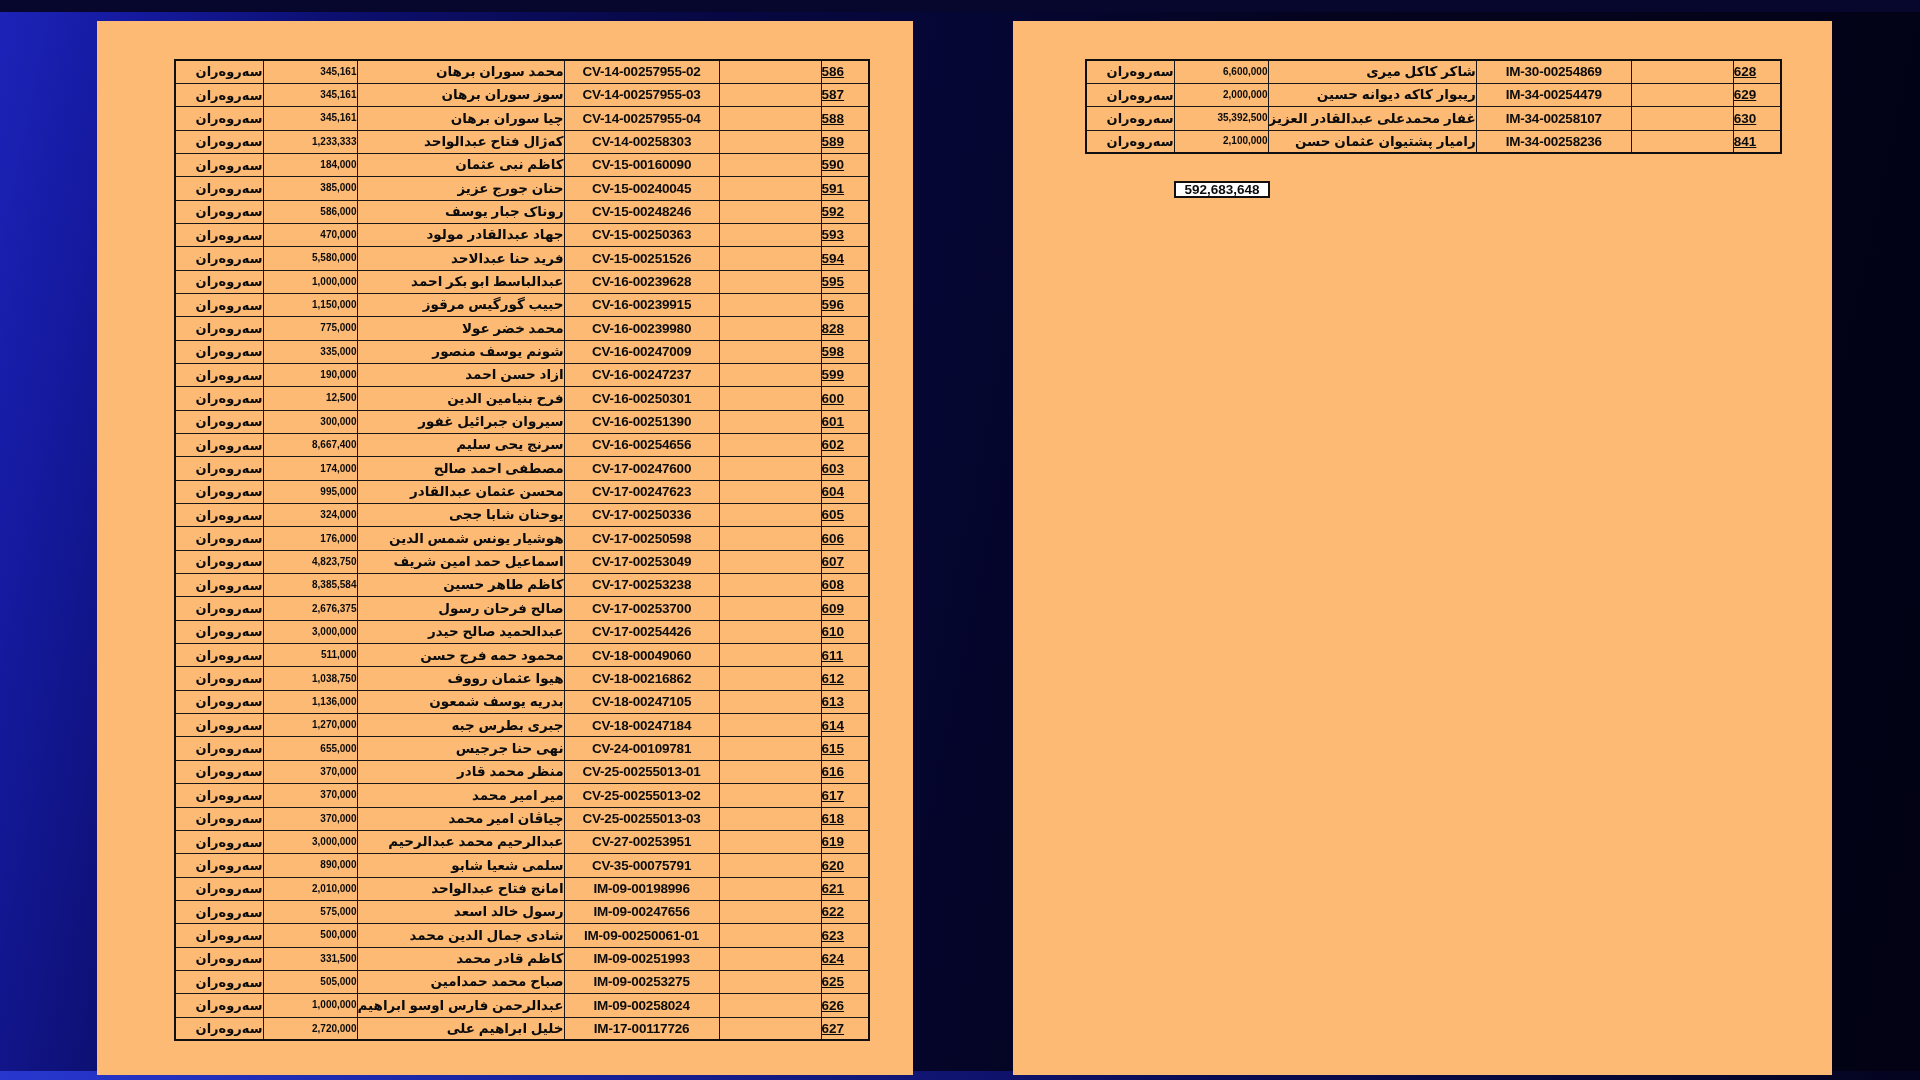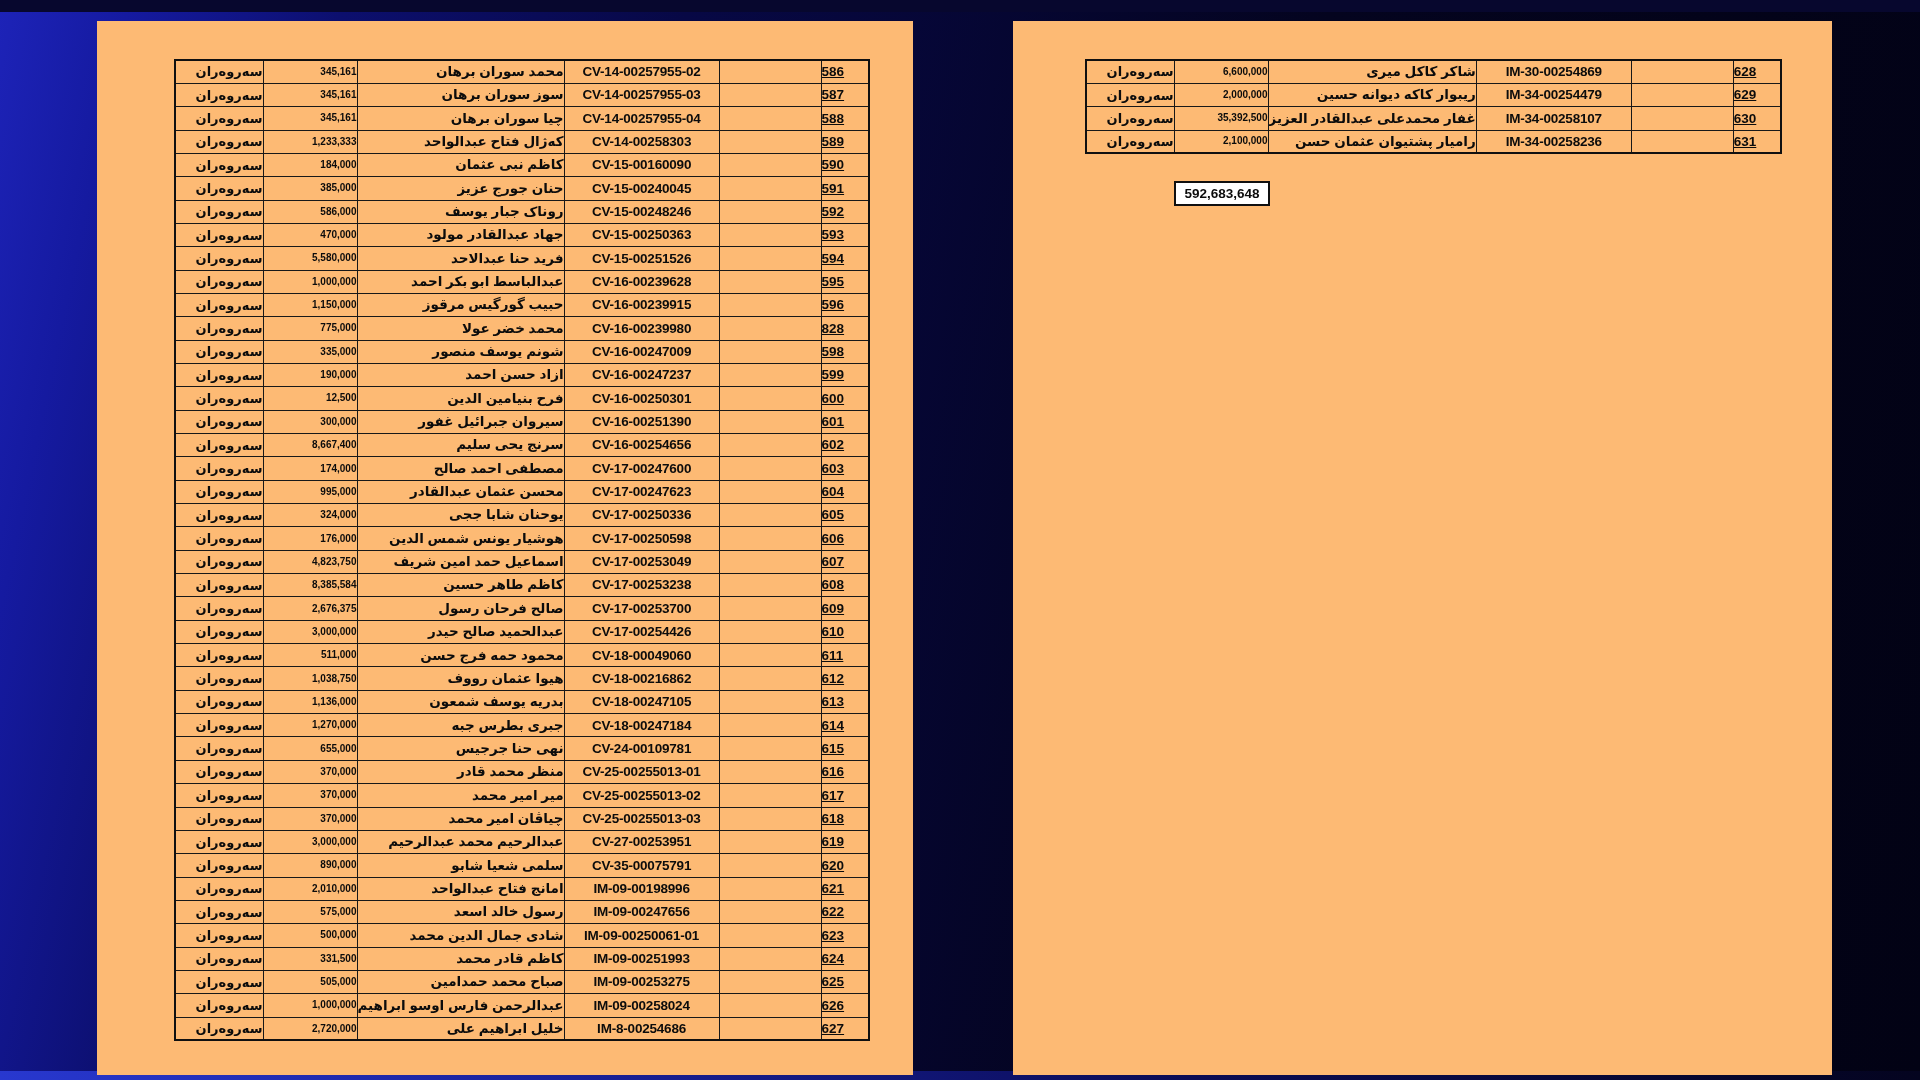--- a/index.html
+++ b/index.html
@@ -52,21 +52,21 @@
   }
   td.c-loc   { width: 88px;  text-align: right;  padding-right: 6px;  font-size: 13px; direction: rtl; }
   td.c-amt   { width: 94px;  text-align: right;  padding-right: 12px; font-size: 10px; }
   td.c-name  { width: 206px; text-align: right;  padding-right: 10px; font-size: 13.5px; direction: rtl; }
   td.c-id    { width: 155px; text-align: center; font-size: 13.5px; letter-spacing: -0.2px; }
   td.c-blank { width: 102px; }
   td.c-no    { width: 48px;  text-align: left;   padding-left: 4px;  font-size: 13.5px; text-decoration: underline; }
 
   .total-box {
     position: absolute; left: 161px; top: 160px;
-    width: 96px; height: 25px;
+    width: 96px; height: 17px;
     border: 2.5px solid #101010;
     background: #ffffff;
     display: flex; align-items: center; justify-content: center;
     font-weight: 700; font-size: 13.5px; color: #0c0c0c;
   }
 </style>
 </head>
 <body>
 
 <div class="bg"></div>
@@ -401,21 +401,21 @@
           <td class="c-amt">1,000,000</td>
           <td class="c-name">عبدالرحمن فارس اوسو ابراهیم</td>
           <td class="c-id">IM-09-00258024</td>
           <td class="c-blank"></td>
           <td class="c-no">626</td>
         </tr>
         <tr>
           <td class="c-loc">سەروەران</td>
           <td class="c-amt">2,720,000</td>
           <td class="c-name">خلیل ابراهیم علی</td>
-          <td class="c-id">IM-8-00254686</td>
+          <td class="c-id">IM-17-00117726</td>
           <td class="c-blank"></td>
           <td class="c-no">627</td>
         </tr>
       </tbody>
   </table>
 </div>
 
 <div class="page page-right">
   <table class="ledger">
     <tbody id="tbody-right">
@@ -442,18 +442,18 @@
           <td class="c-id">IM-34-00258107</td>
           <td class="c-blank"></td>
           <td class="c-no">630</td>
         </tr>
         <tr>
           <td class="c-loc">سەروەران</td>
           <td class="c-amt">2,100,000</td>
           <td class="c-name">رامیار پشتیوان عثمان حسن</td>
           <td class="c-id">IM-34-00258236</td>
           <td class="c-blank"></td>
-          <td class="c-no">631</td>
+          <td class="c-no">841</td>
         </tr>
       </tbody>
   </table>
   <div class="total-box">592,683,648</div>
 </div>
 
 </body></html>

